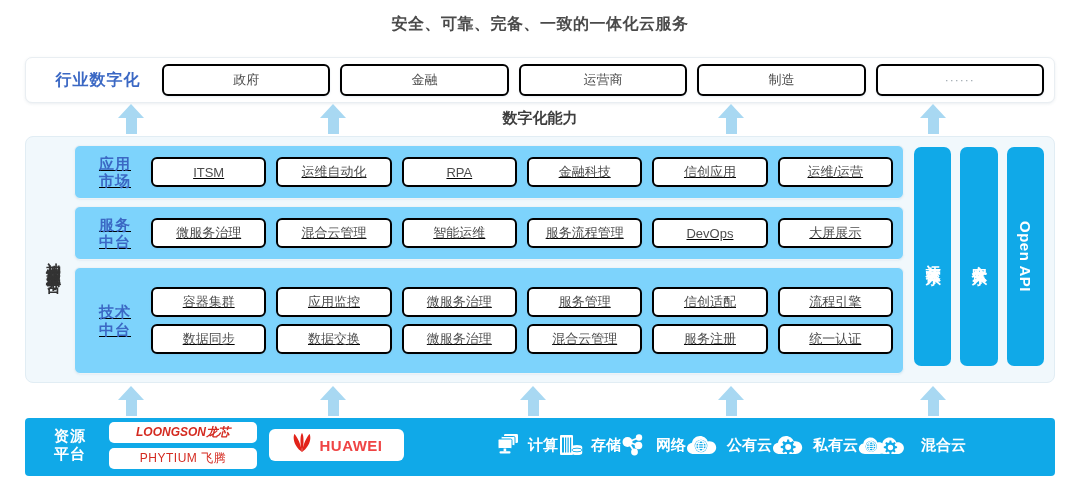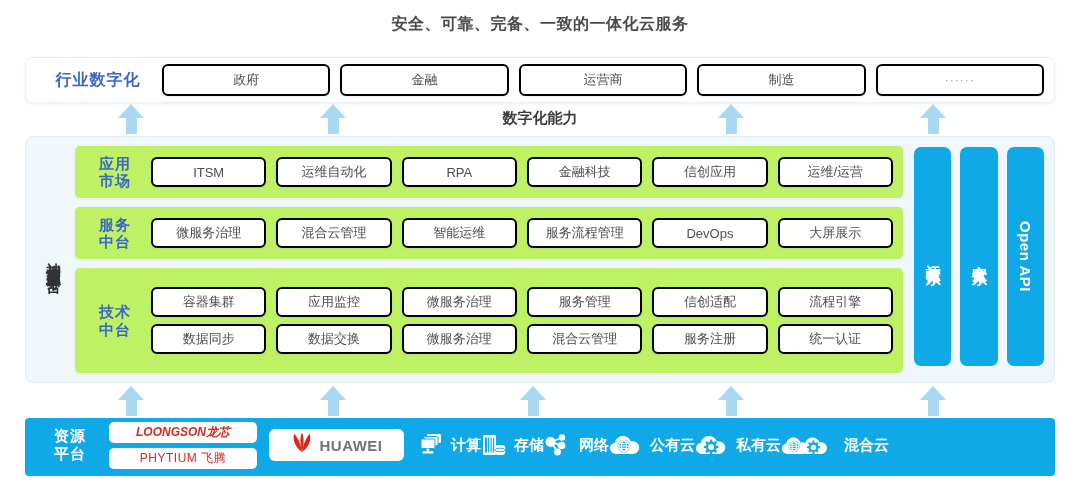--- a/index.html
+++ b/index.html
@@ -122,27 +122,28 @@
     gap: 6px;
   }
   .stack-rows {
     flex: 1;
     display: flex;
     gap: 8px;
   }
   .rows-col { flex: 1; display: flex; flex-direction: column; gap: 7px; }
 
   .srow {
-    background: #bef264;
+    background: #7dd3fc;
     border: 1px solid #eef3f6;
     border-radius: 6px;
     box-shadow: 0 1px 2px rgba(130,160,185,.10);
     display: flex;
     align-items: center;
     padding: 7px 10px 7px 4px;
+    text-decoration: underline;
   }
   .srow.r1 { flex: 0 0 54px; }
   .srow.r2 { flex: 0 0 54px; }
   .srow.r3 { flex: 1; }
 
   .srow-label {
     flex: 0 0 72px;
     text-align: center;
     font-size: 15px;
     font-weight: bold;
@@ -229,27 +230,27 @@
     background: #ffffff;
     border-radius: 6px;
     height: 32px;
     width: 135px;
     margin-left: 12px;
     display: flex;
     align-items: center;
     justify-content: center;
     gap: 7px;
   }
-  .hw-text { font-size: 15px; font-weight: bold; color: #737373; letter-spacing: .5px; }
+  .hw-text { font-size: 15px; font-weight: bold; color: #ef4444; letter-spacing: .5px; }
 
   .res-items {
     flex: 1;
     display: flex;
     align-items: center;
-    justify-content: flex-start;
+    justify-content: center;
     padding-left: 14px;
   }
   .res-item {
     display: flex;
     align-items: center;
     gap: 7px;
     color: #ffffff;
     font-size: 15px;
     font-weight: bold;
     white-space: nowrap;

